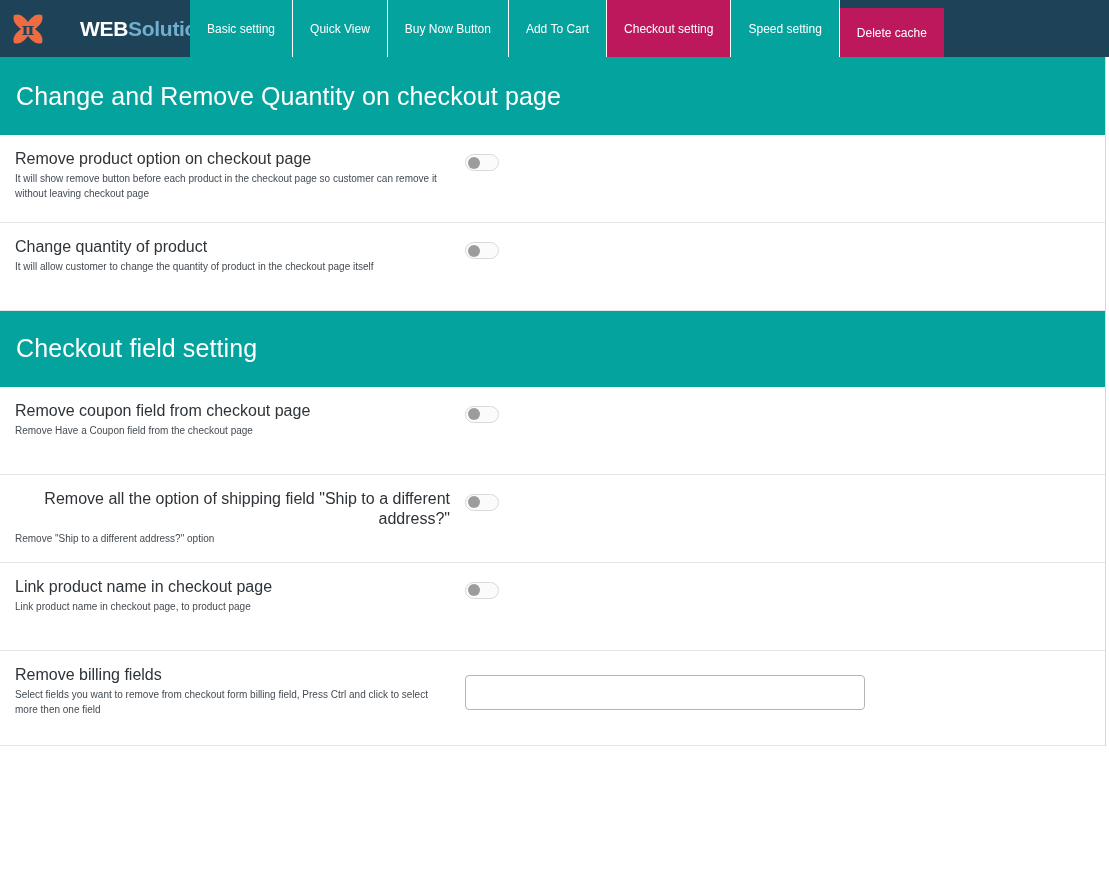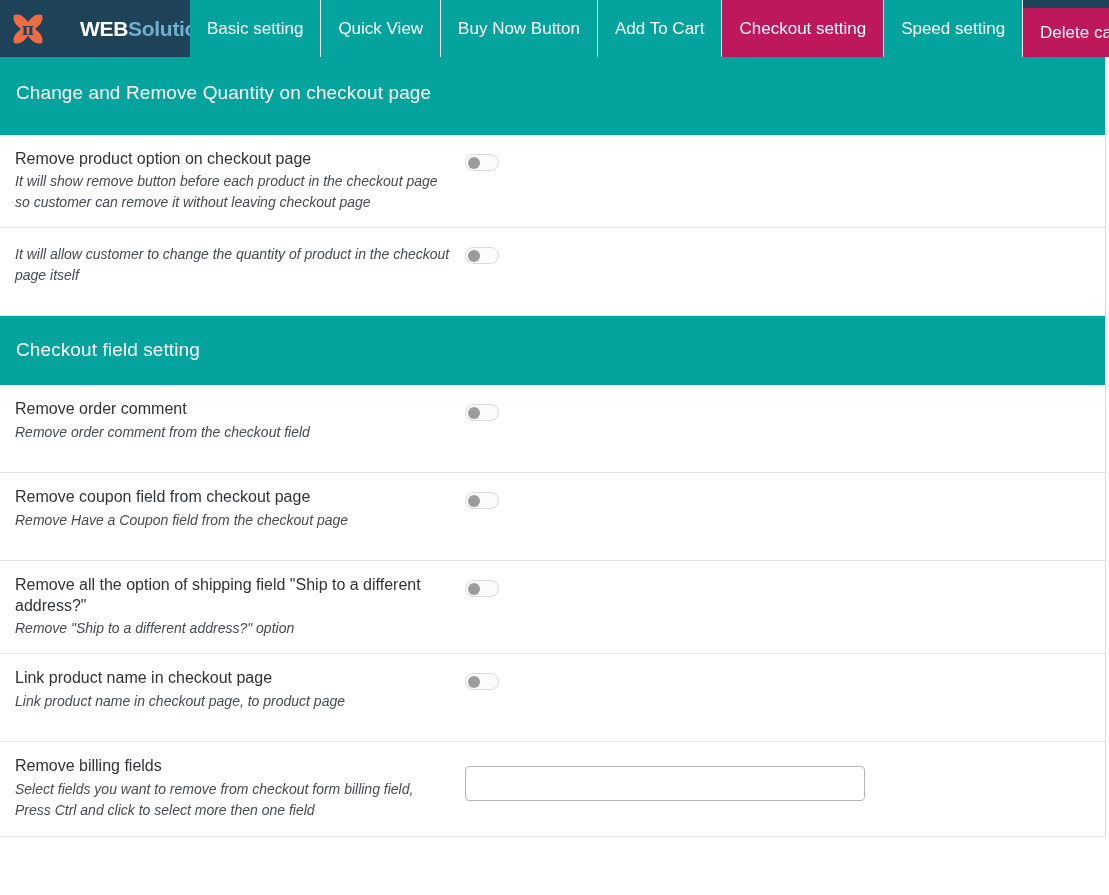--- a/index.html
+++ b/index.html
@@ -50,21 +50,21 @@
   .brand-sol { color: #6fb0cf; font-weight: bold; }
 
   .nav-tabs {
     display: flex;
     align-items: stretch;
   }
 
   .nav-tab {
     background: #05a39d;
     color: #ffffff;
-    font-size: 17px;
+    font-size: 12px;
     display: flex;
     align-items: center;
     justify-content: center;
     padding: 0 17px;
     border-right: 1px solid #ffffff;
     white-space: nowrap;
     cursor: pointer;
     user-select: none;
   }
   .nav-tab.active {
@@ -77,21 +77,21 @@
   
   .page {
     width: 1106px;
     border-right: 1px solid #d8d8d8;
     background: #ffffff;
   }
 
   .section-header {
     background: #05a39d;
     color: #ffffff;
-    font-size: 19px;
+    font-size: 25px;
     font-weight: normal;
     padding: 24px 0 24px 16px;
     line-height: 1.1;
     letter-spacing: 0.1px;
   }
   .section-header.first { height: 78px; padding-top: 26px; }
 
   .row {
     display: flex;
     align-items: flex-start;
@@ -106,25 +106,24 @@
     padding-left: 15px;
     padding-right: 14px;
   }
   .row-title {
     font-size: 16px;
     color: #2e3338;
     line-height: 1.28;
     font-weight: normal;
   }
   .row-desc {
-    font-size: 14px;
+    font-size: 10px;
     color: #444b52;
     line-height: 1.5;
     margin-top: 2px;
-    font-style: italic;
   }
   .row-control {
     flex: 1 1 auto;
     display: flex;
     align-items: flex-start;
     padding-top: 5px;
   }
 
   
   .toggle {
@@ -156,21 +155,21 @@
     background: #ffffff;
     font-size: 13px;
     color: #333;
     padding: 6px 8px;
     outline: none;
     font-family: "Liberation Sans", sans-serif;
   }
 
   .row-billing { min-height: 95px; }
   .row-billing .row-control { padding-top: 10px; }
-  .row-shipping .row-title { max-width: 435px; }
+  .row-shipping .row-title { max-width: 435px; text-align: right; }
 </style>
 </head>
 <body>
 
 <div class="topbar">
 
   <div class="brand">
     <span class="brand-mark">
       <svg width="40" height="40" viewBox="0 0 40 40">
         <path d="M6 6 C12 4 16 8 20 13 C24 8 28 4 34 6 C36 12 32 16 27 20
@@ -208,42 +207,32 @@
     </div>
     <div class="row-control">
       <div class="toggle">
         <span class="knob"></span>
       </div>
     </div>
   </div>
 
   <div class="row">
     <div class="row-labels">
+      <div class="row-title">Change quantity of product</div>
       <div class="row-desc">It will allow customer to change the quantity of product in the checkout page itself</div>
     </div>
     <div class="row-control">
       <div class="toggle">
         <span class="knob"></span>
       </div>
     </div>
   </div>
 
   <div class="section-header">Checkout field setting</div>
 
-  <div class="row">
-    <div class="row-labels">
-      <div class="row-title">Remove order comment</div>
-      <div class="row-desc">Remove order comment from the checkout field</div>
-    </div>
-    <div class="row-control">
-      <div class="toggle">
-        <span class="knob"></span>
-      </div>
-    </div>
-  </div>
 
   <div class="row">
     <div class="row-labels">
       <div class="row-title">Remove coupon field from checkout page</div>
       <div class="row-desc">Remove Have a Coupon field from the checkout page</div>
     </div>
     <div class="row-control">
       <div class="toggle">
         <span class="knob"></span>
       </div>

